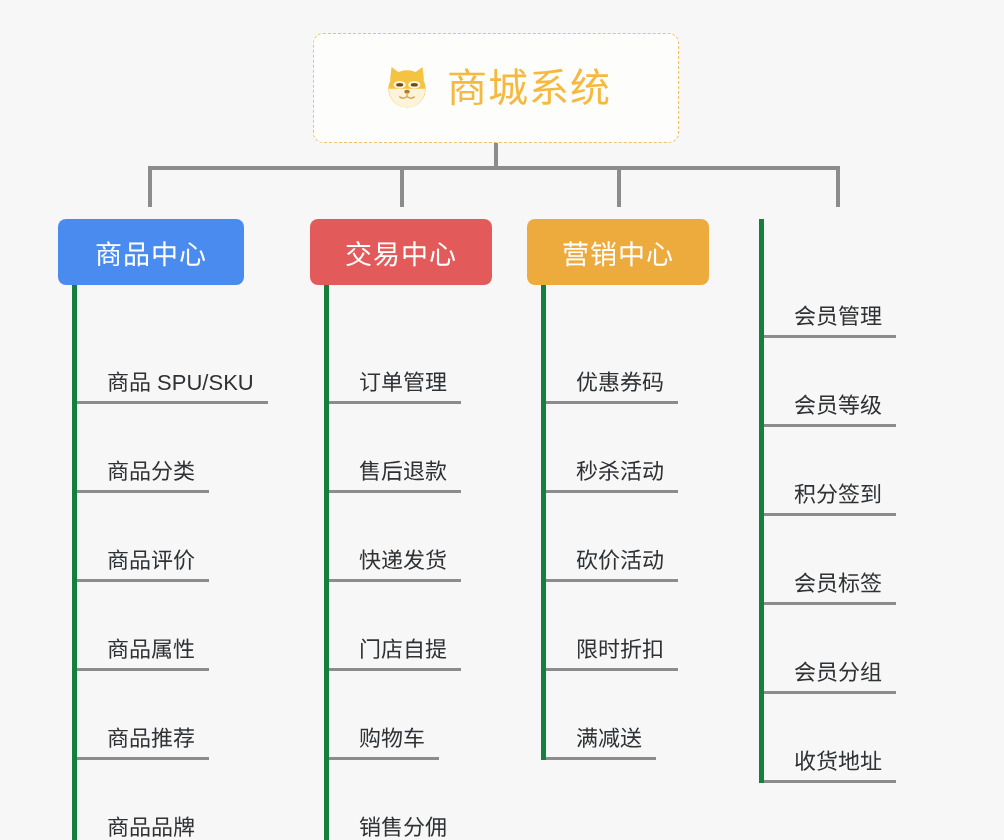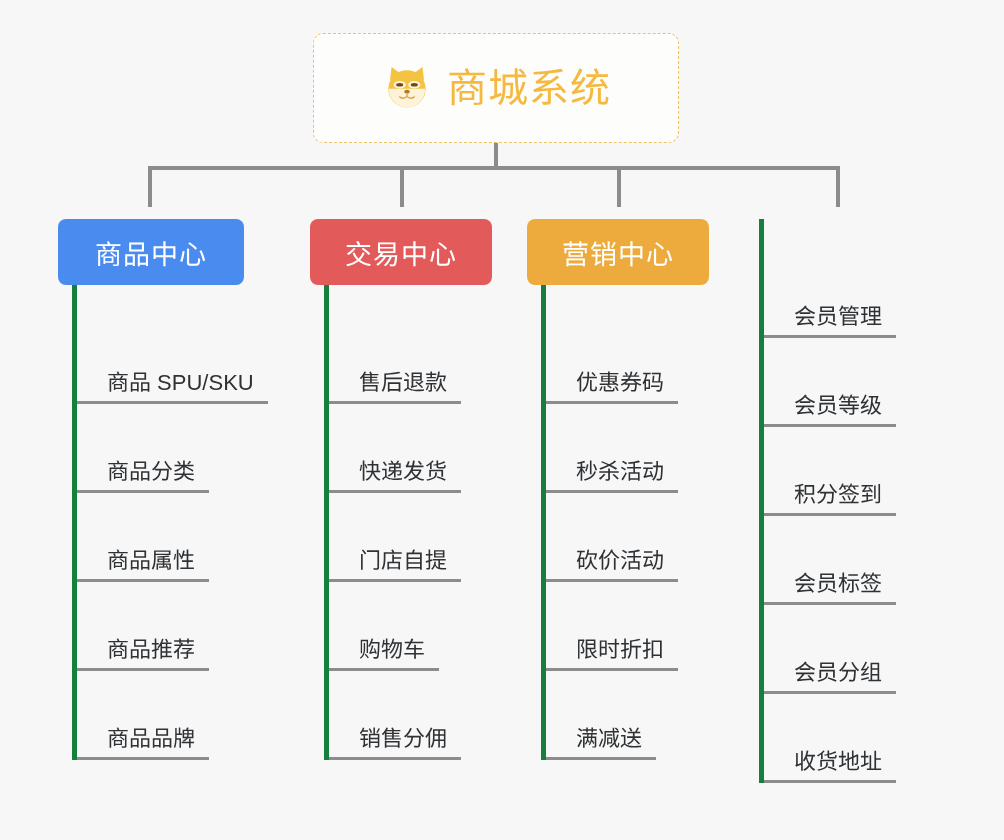--- a/index.html
+++ b/index.html
@@ -178,37 +178,43 @@
       <span>商品中心</span>
     </div>
     <div class="children">
       <div class="child">
           <span class="child-label">商品 SPU/SKU</span>
         </div>
       <div class="child">
           <span class="child-label">商品分类</span>
         </div>
       <div class="child">
+          <span class="child-label">商品评价</span>
+        </div>
+      <div class="child">
           <span class="child-label">商品属性</span>
         </div>
       <div class="child">
           <span class="child-label">商品推荐</span>
         </div>
       <div class="child">
           <span class="child-label">商品品牌</span>
         </div>
     </div>
   </div>
 
   <div class="column col-1">
     <div class="cat-box">
       <span>交易中心</span>
     </div>
     <div class="children">
       <div class="child">
+          <span class="child-label">订单管理</span>
+        </div>
+      <div class="child">
           <span class="child-label">售后退款</span>
         </div>
       <div class="child">
           <span class="child-label">快递发货</span>
         </div>
       <div class="child">
           <span class="child-label">门店自提</span>
         </div>
       <div class="child">
           <span class="child-label">购物车</span>

